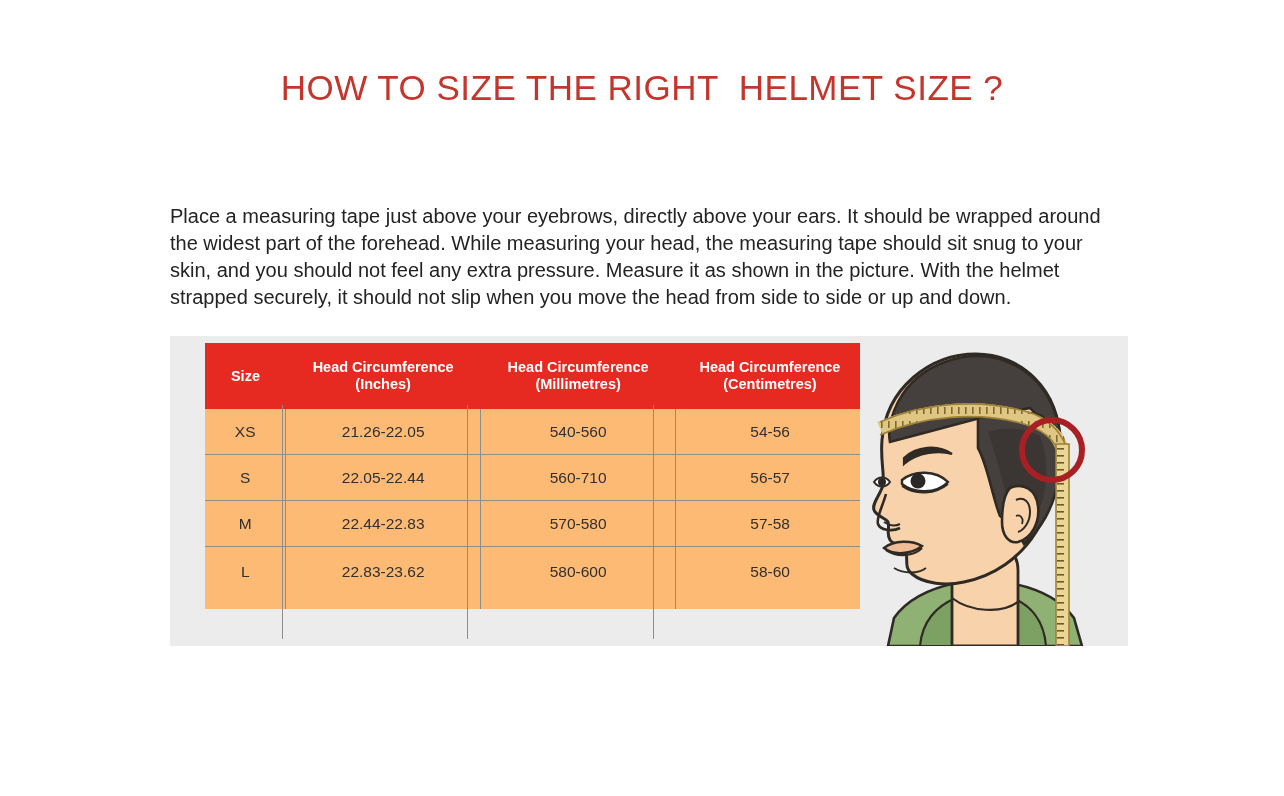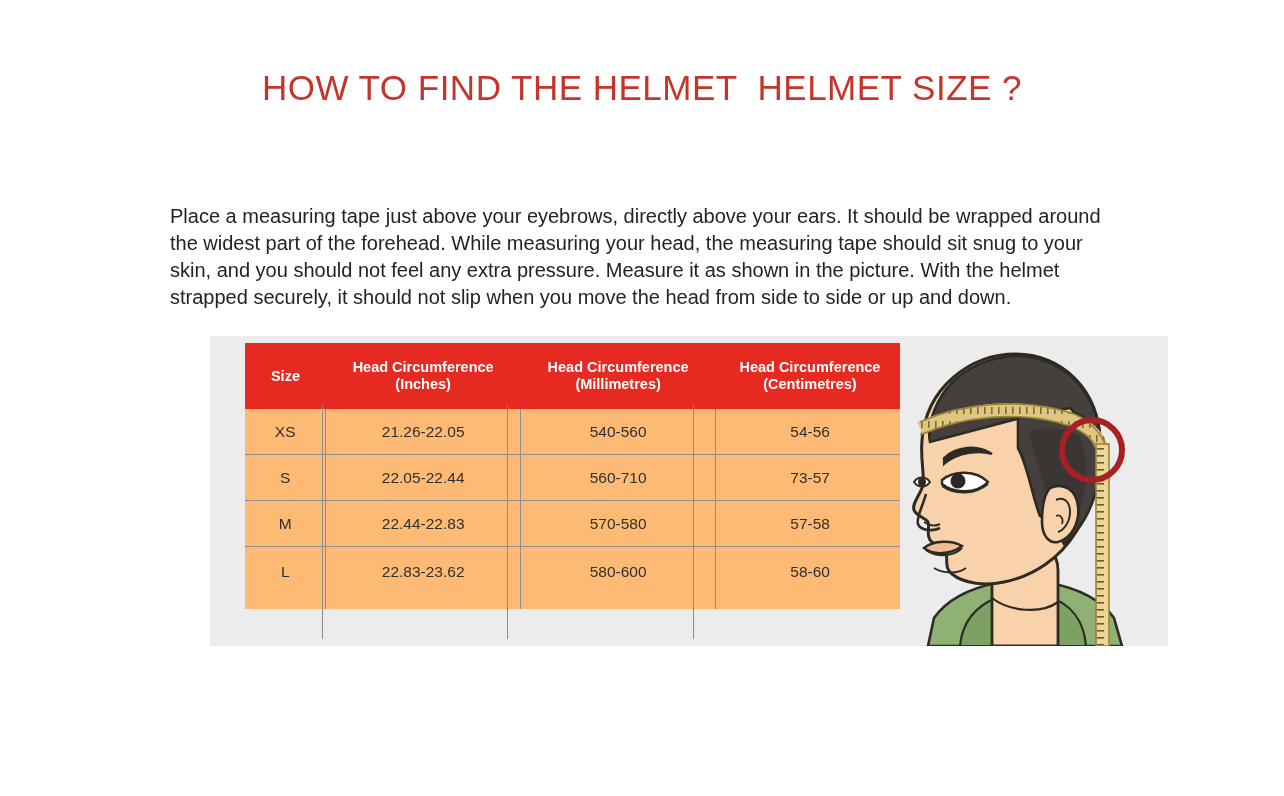--- a/index.html
+++ b/index.html
@@ -44,21 +44,20 @@
 
   
   .panel {
     position: absolute;
     left: 170px;
     top: 336px;
     width: 958px;
     height: 310px;
     background: #ececec;
     overflow: hidden;
-    margin-left: 40px;
   }
 
   
   .size-table {
     position: absolute;
     left: 35px;
     top: 7px;
     width: 659px;
     border-collapse: collapse;
     table-layout: fixed;
@@ -124,21 +123,21 @@
     top: 0;
     width: 268px;
     height: 310px;
     overflow: hidden;
   }
   .illustration svg { display: block; }
 </style>
 </head>
 <body>
 
-<div class="page-title">HOW TO FIND THE HELMET  HELMET SIZE ?</div>
+<div class="page-title">HOW TO SIZE THE RIGHT  HELMET SIZE ?</div>
 
 <p class="intro-paragraph">Place a measuring tape just above your eyebrows, directly above your ears. It should be wrapped around the widest part of the forehead. While measuring your head, the measuring tape should sit snug to your skin, and you should not feel any extra pressure. Measure it as shown in the picture. With the helmet strapped securely, it should not slip when you move the head from side to side or up and down.</p>
 
 <div class="panel">
 
   <table class="size-table">
     <colgroup>
       <col class="col-size">
         <col class="col-in">
         <col class="col-mm">
@@ -167,21 +166,21 @@
       <tr>
         <td>XS</td>
         <td>21.26-22.05</td>
         <td>540-560</td>
         <td>54-56</td>
       </tr>
       <tr>
         <td>S</td>
         <td>22.05-22.44</td>
         <td>560-710</td>
-        <td>73-57</td>
+        <td>56-57</td>
       </tr>
       <tr>
         <td>M</td>
         <td>22.44-22.83</td>
         <td>570-580</td>
         <td>57-58</td>
       </tr>
       <tr>
         <td>L</td>
         <td>22.83-23.62</td>

